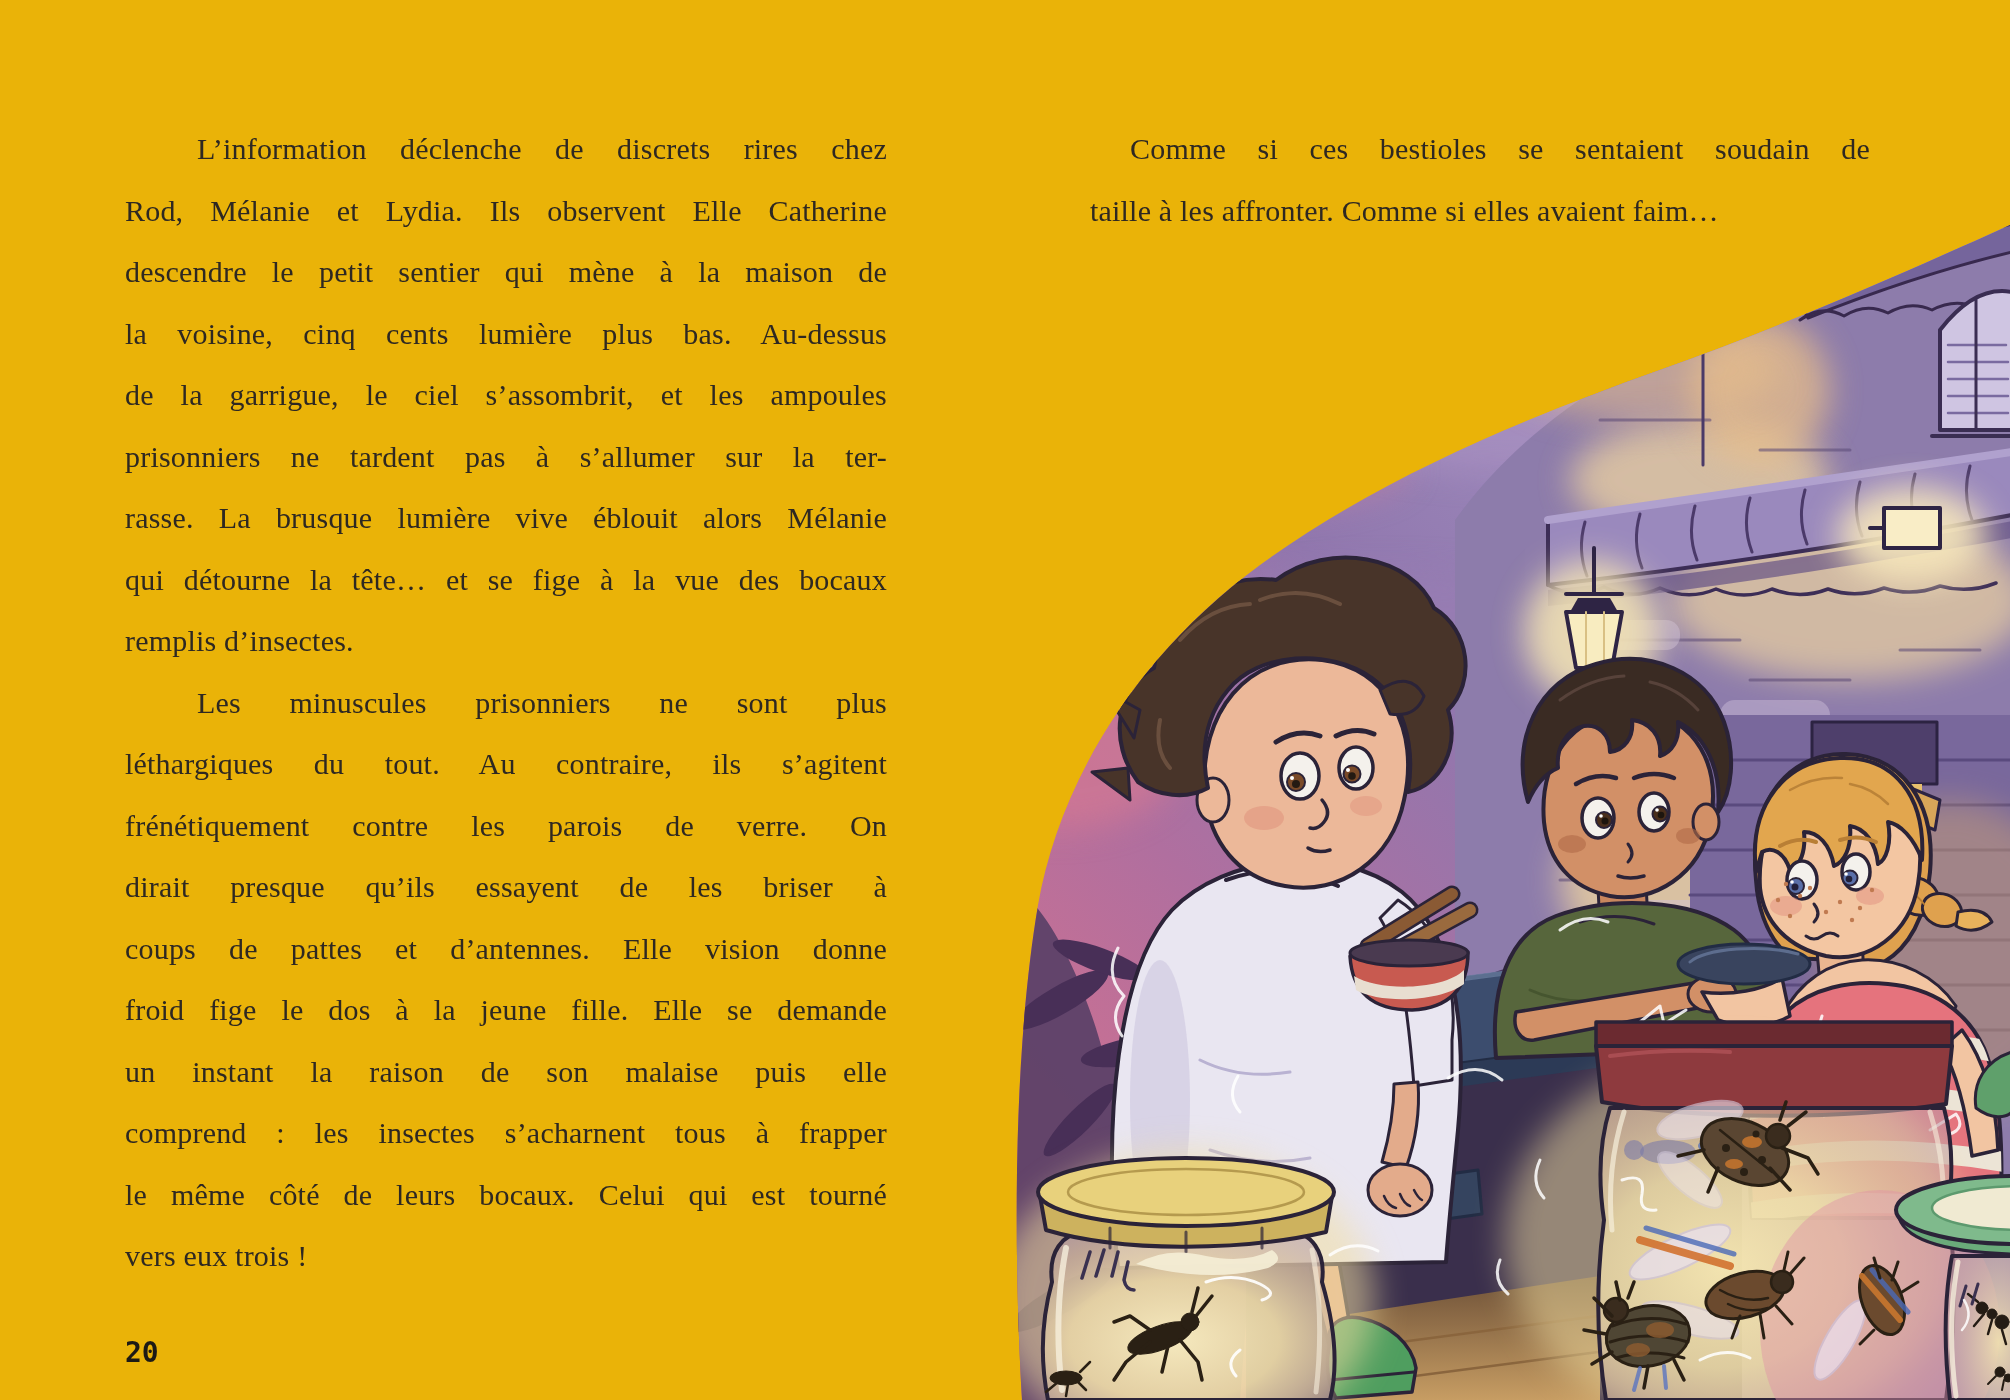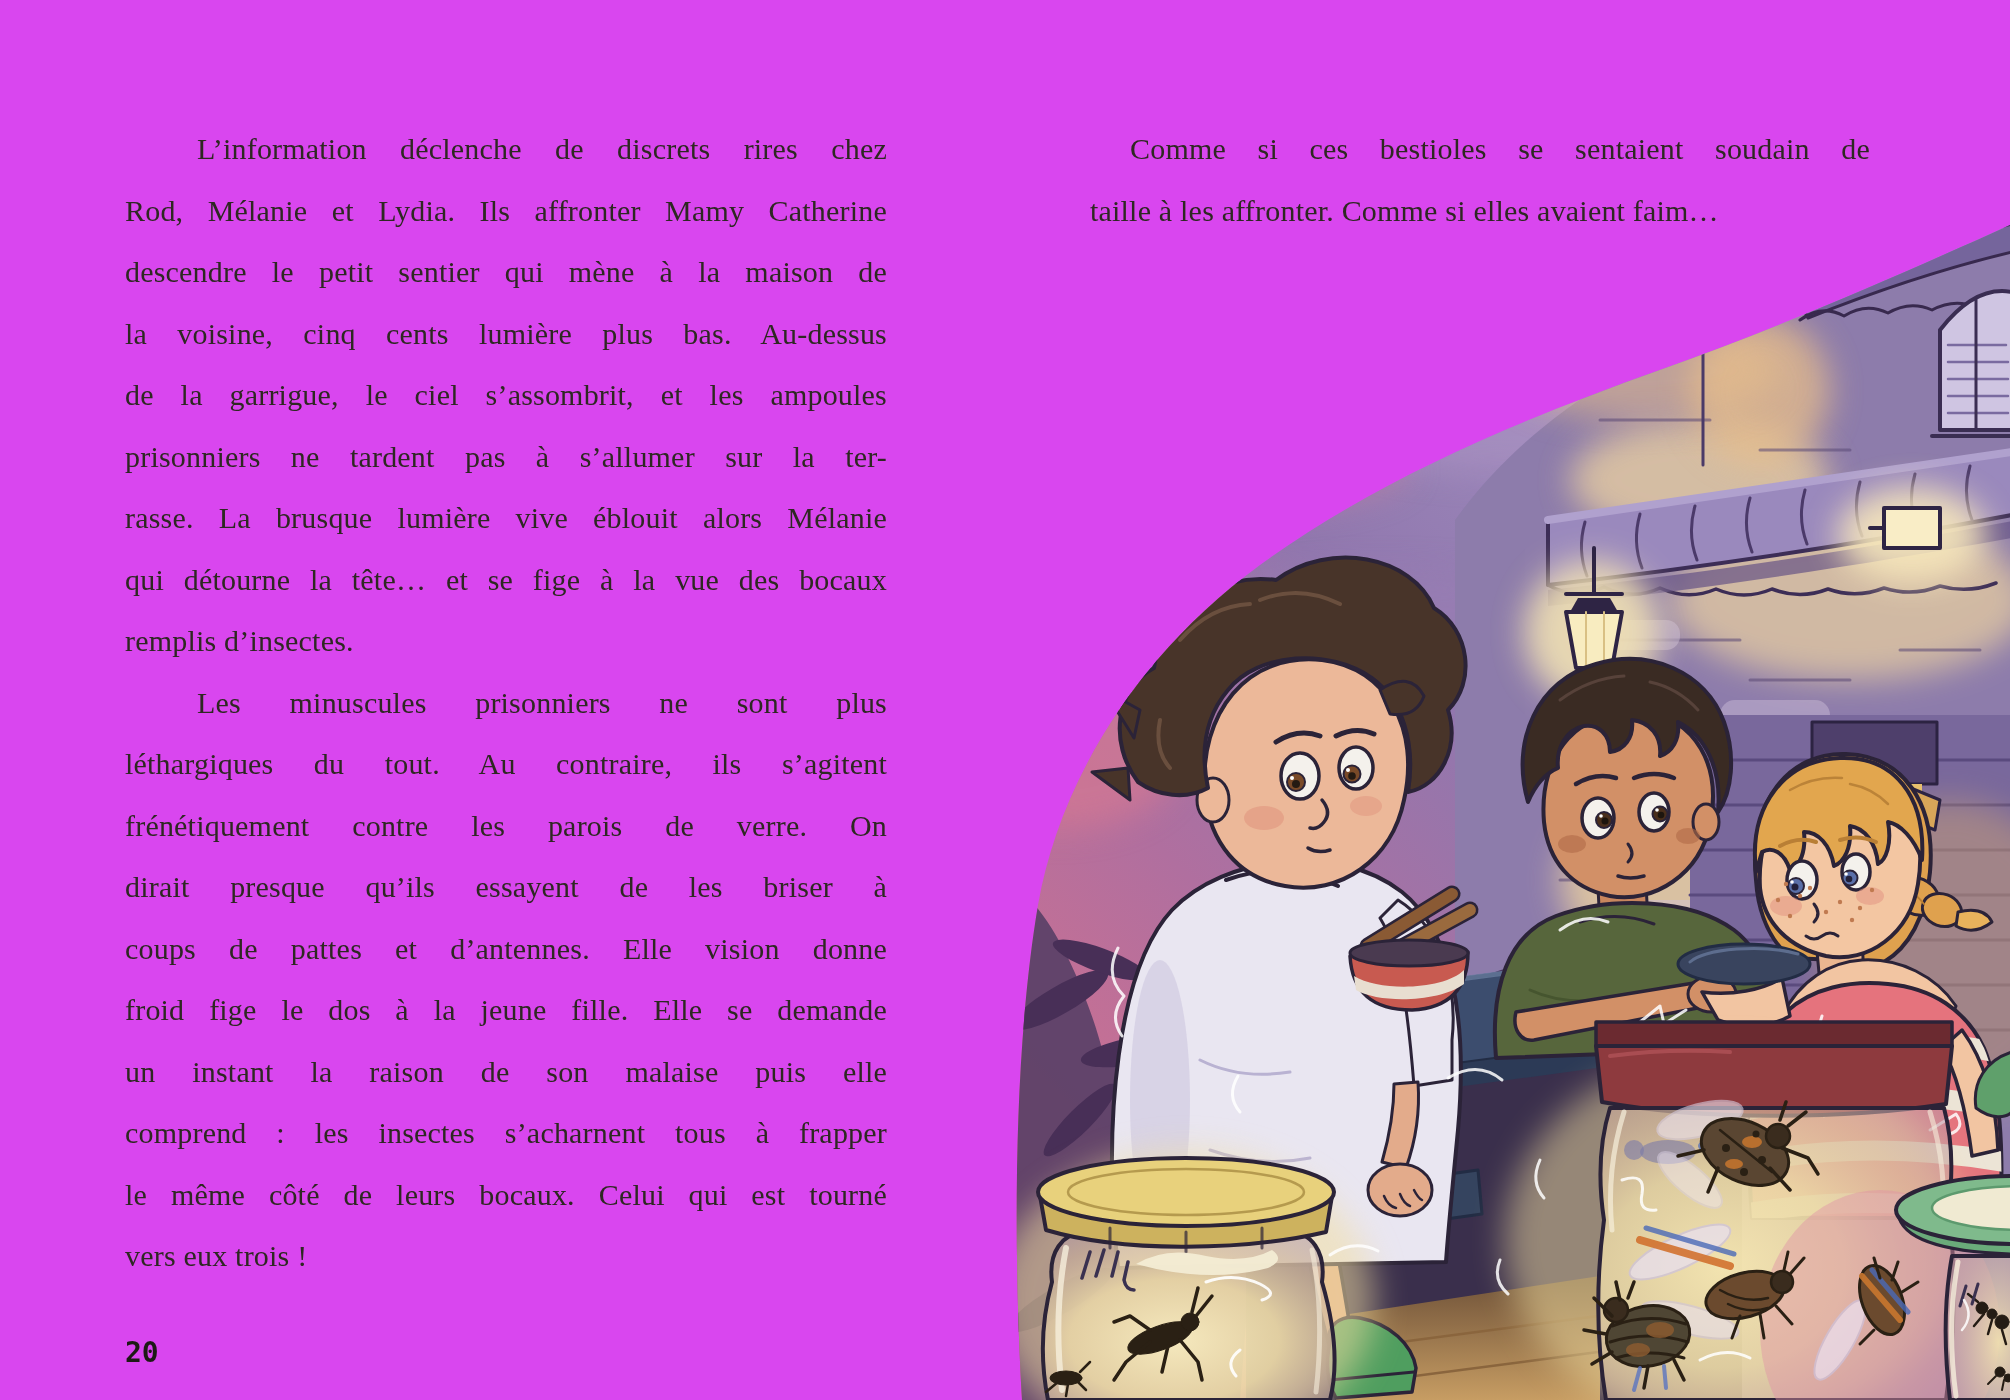--- a/index.html
+++ b/index.html
@@ -1,16 +1,16 @@
 <!DOCTYPE html>
 <html><head>
 <meta charset="utf-8">
 <style>
   html,body{margin:0;padding:0;background:#ffffff;}
-  #spread{position:relative;width:2010px;height:1400px;background:#d946ef;overflow:hidden;
+  #spread{position:relative;width:2010px;height:1400px;background:#eab308;overflow:hidden;
           font-family:"Liberation Serif", serif;color:#2e2822;}
   .textblock{position:absolute;line-height:61.5px;font-size:30px;letter-spacing:.2px;}
   #left-text{left:125px;top:118px;width:762px;}
   #right-text{left:1090px;top:118px;width:780px;}
   .para{--indent:72px;}
   #right-text .para{--indent:40px;}
   .textline{text-align:justify;text-align-last:justify;height:61.5px;overflow:visible;}
   .para .textline:first-child{text-indent:var(--indent);}
   .para .textline:last-child{text-align-last:left;}
   #page-num{position:absolute;left:125px;top:1336px;width:762px;text-align:left;
@@ -19,21 +19,21 @@
   svg{display:block;}
 </style>
 </head>
 <body>
 
 <div id="spread">
 
   <div id="left-text" class="textblock">
     <div class="para">
         <div class="textline">L’information déclenche de discrets rires chez</div>
-        <div class="textline">Rod, Mélanie et Lydia. Ils affronter Mamy Catherine</div>
+        <div class="textline">Rod, Mélanie et Lydia. Ils observent Elle Catherine</div>
         <div class="textline">descendre le petit sentier qui mène à la maison de</div>
         <div class="textline">la voisine, cinq cents lumière plus bas. Au-dessus</div>
         <div class="textline">de la garrigue, le ciel s’assombrit, et les ampoules</div>
         <div class="textline">prisonniers ne tardent pas à s’allumer sur la ter-</div>
         <div class="textline">rasse. La brusque lumière vive éblouit alors Mélanie</div>
         <div class="textline">qui détourne la tête… et se fige à la vue des bocaux</div>
         <div class="textline">remplis d’insectes.</div>
       </div>
     <div class="para">
         <div class="textline">Les minuscules prisonniers ne sont plus</div>

